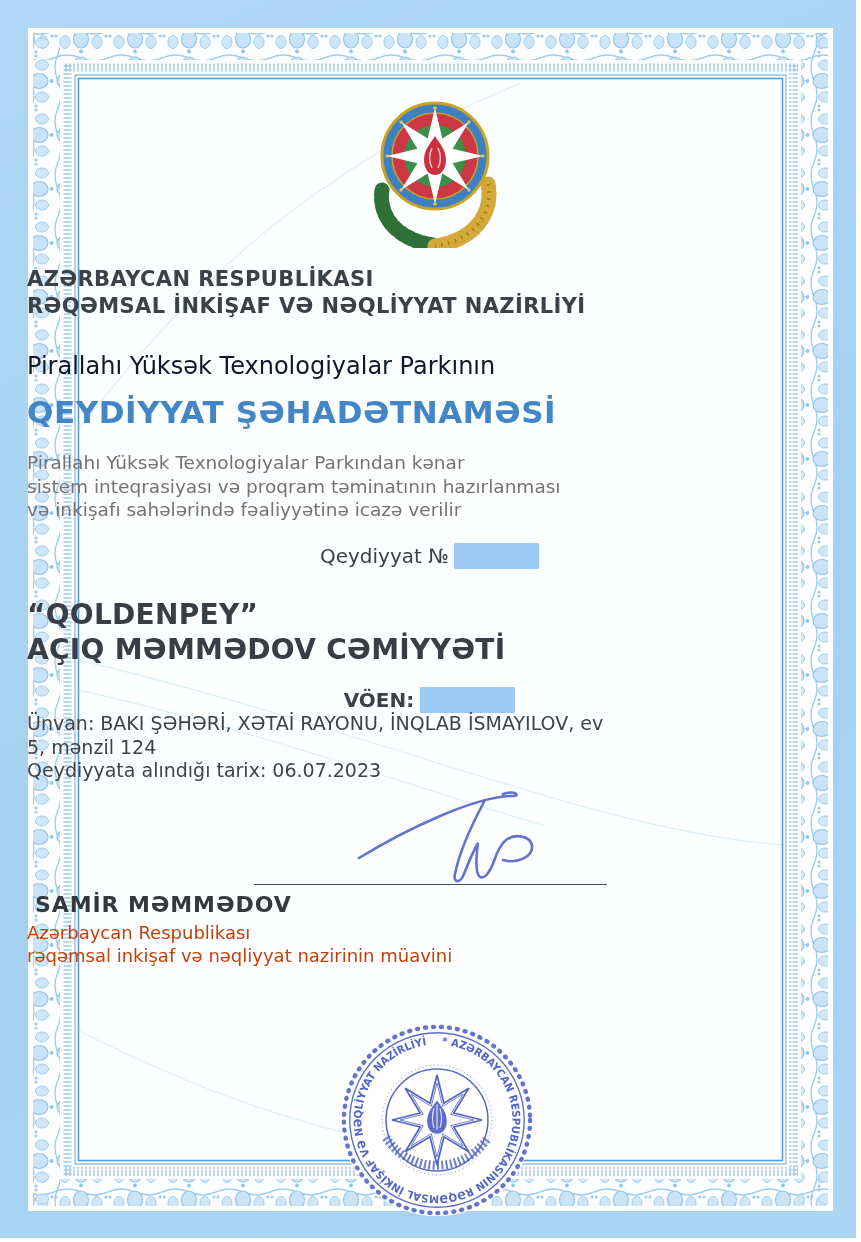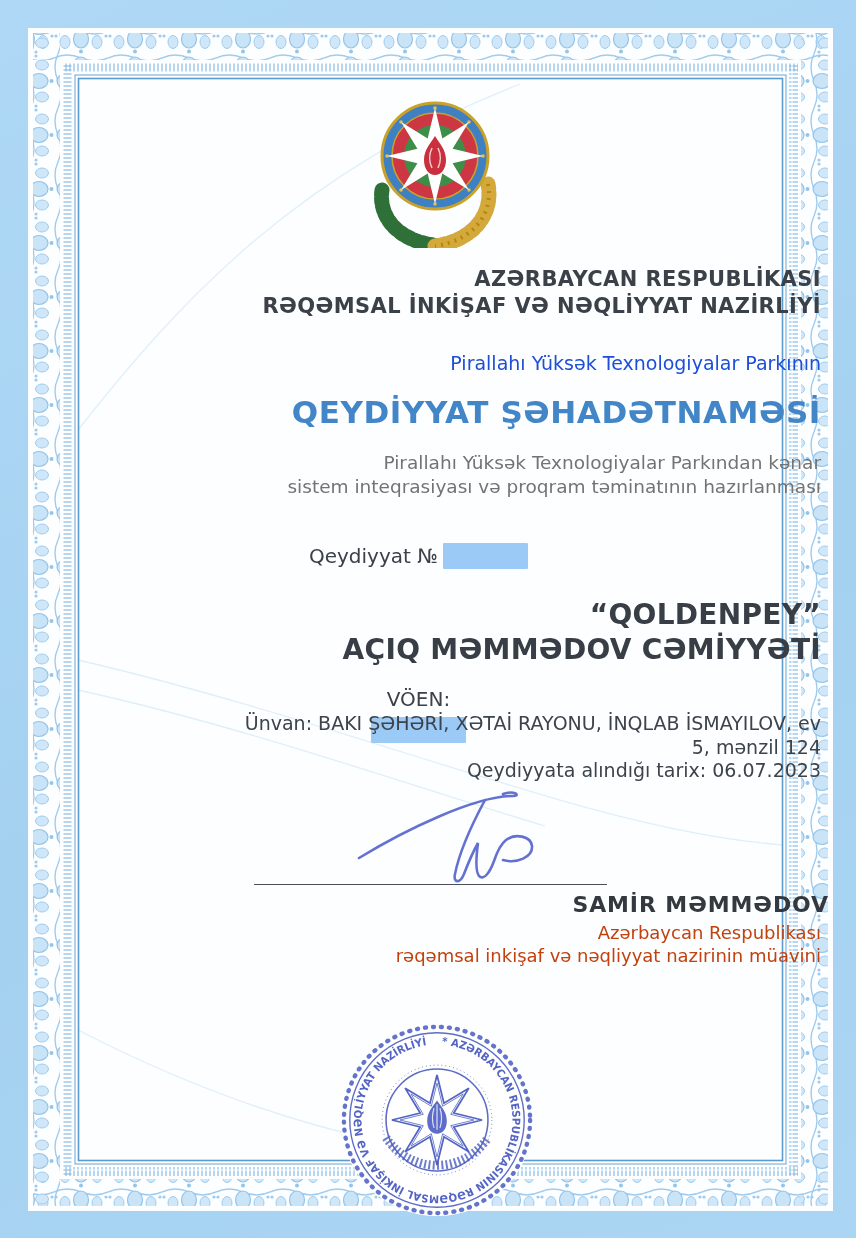--- a/index.html
+++ b/index.html
@@ -6,33 +6,33 @@
   .page{
     position:relative;width:861px;height:1242px;background:#ffffff;
     overflow:hidden;font-family:"DejaVu Sans","Liberation Sans",sans-serif;
     color:#3d434b;
   }
   .band{position:absolute;left:0;top:0;width:856px;height:1238px;
     background:linear-gradient(155deg,#aed8f5 0%,#a5d1f1 55%,#aad5f3 100%);}
   .inner-white{position:absolute;left:28px;top:28px;width:805px;height:1183px;
     background:#fdfeff;}
   svg.layer{position:absolute;left:0;top:0;}
-  .cblock{position:absolute;left:16px;width:805px;text-align:right;}
+  .cblock{position:absolute;left:27px;width:805px;text-align:left;}
   .h-ministry{font-size:21px;font-weight:700;letter-spacing:.4px;line-height:27px;color:#3b4148;}
-  .park{font-size:19px;font-weight:500;color:#1d4ed8;}
+  .park{font-size:24px;font-weight:500;color:#0f172a;}
   .cert-title{font-size:31px;font-weight:800;color:#4286c7;letter-spacing:.6px;}
   .para{font-size:18.5px;line-height:23.5px;font-weight:500;color:#737373;}
   .regrow{display:flex;justify-content:center;align-items:center;gap:5px;
     font-size:20px;font-weight:500;color:#3b4148;}
   .redact{display:inline-block;background:#9ccaf6;border-radius:1px;}
   .redact.reg{width:85px;height:26px;}
   .redact.voen{width:95px;height:26px;}
   .company{font-size:28px;font-weight:800;letter-spacing:.3px;line-height:35px;color:#383e45;}
   .voenrow{display:flex;justify-content:center;align-items:center;gap:6px;
-    font-size:20px;font-weight:400;color:#3b4148;flex-direction:column;}
+    font-size:20px;font-weight:700;color:#3b4148;}
   .addr{font-size:19px;line-height:23.5px;font-weight:500;color:#3d434b;}
   .sig-line{position:absolute;left:254px;top:884px;width:353px;height:0;
     border-top:1.6px solid #4a5058;}
   .sig-name{font-size:22px;font-weight:800;letter-spacing:.9px;color:#33393f;}
   .sig-org{font-size:18px;font-weight:500;line-height:23px;color:#c2410c;}
 </style>
 </head>
 <body>
 
 <div class="page">
@@ -116,20 +116,21 @@
     <div>RƏQƏMSAL İNKİŞAF VƏ NƏQLİYYAT NAZİRLİYİ</div>
   </div>
 
   <div class="cblock park" style="top:352px;">Pirallahı Yüksək Texnologiyalar Parkının</div>
 
   <div class="cblock cert-title" style="top:394px;">QEYDİYYAT ŞƏHADƏTNAMƏSİ</div>
 
   <div class="cblock para" style="top:451px;">
     <div>Pirallahı Yüksək Texnologiyalar Parkından kənar</div>
     <div>sistem inteqrasiyası və proqram təminatının hazırlanması</div>
+    <div>və inkişafı sahələrində fəaliyyətinə icazə verilir</div>
   </div>
 
   <div class="cblock regrow" style="top:543px;">
     <span>Qeydiyyat №</span>
     <span class="redact reg"></span>
   </div>
 
   <div class="cblock company" style="top:597px;">
     <div>“QOLDENPEY”</div>
     <div>AÇIQ MƏMMƏDOV CƏMİYYƏTİ</div>

